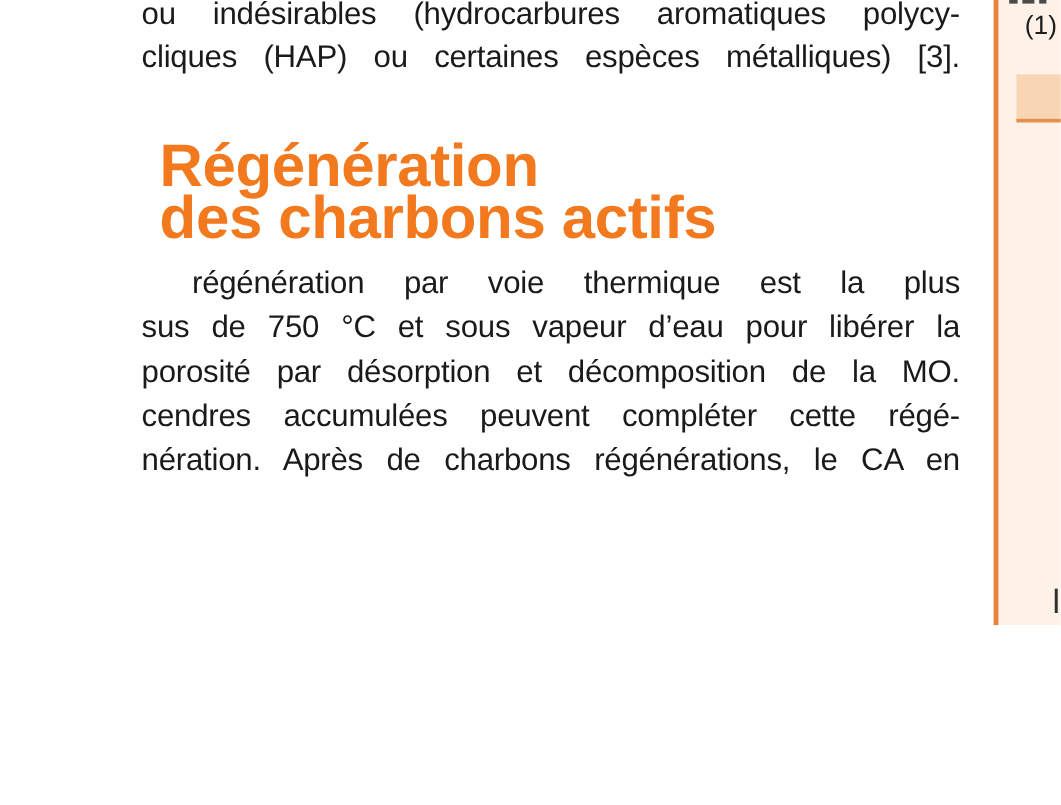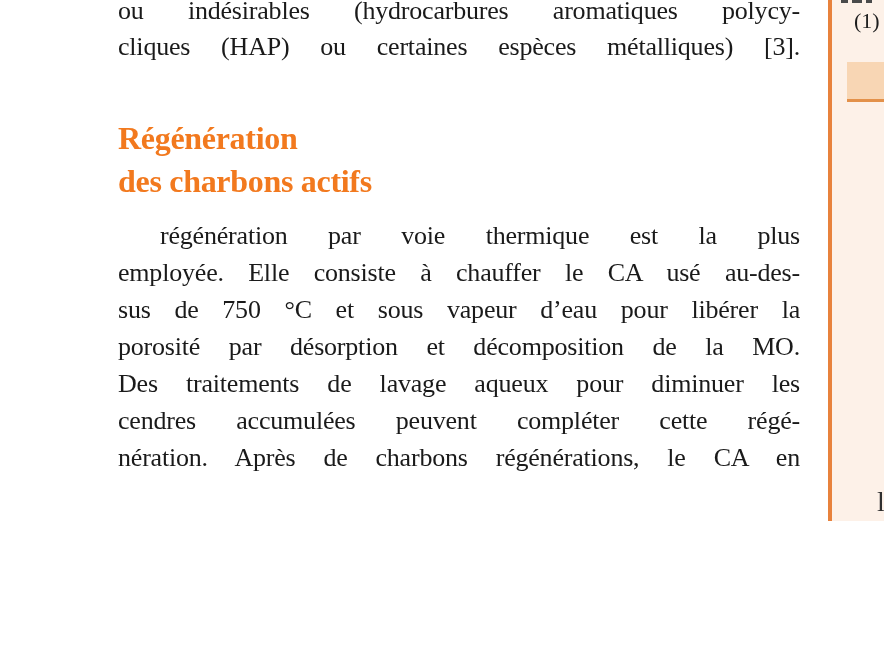--- a/index.html
+++ b/index.html
@@ -6,21 +6,21 @@
     margin: 0;
     padding: 0;
     background: #ffffff;
   }
   .page {
     position: relative;
     width: 884px;
     height: 521px;
     background: #ffffff;
     overflow: hidden;
-    font-family: Liberation Serif, serif;
+    font-family: Liberation Sans, sans-serif;
     color: #1a1a1a;
   }
 
   
   .main-col {
     position: absolute;
     left: 118px;
     top: 0;
     width: 682px;
     height: 671px;
@@ -38,23 +38,23 @@
   .intro {
     position: absolute;
     left: 0;
     top: -7px;
     width: 682px;
   }
   .intro .bodyline { line-height: 36px; height: 36px; }
 
   .heading {
     position: absolute;
-    left: 0;
+    left: 15px;
     margin: 0;
-    font-size: 32px;
+    font-size: 50px;
     line-height: 43px;
     font-weight: bold;
     color: #f2791e;
     letter-spacing: -0.3px;
   }
   .heading span { display: block; }
   .heading-1 { top: 117px; }
   .heading-2 { top: 628px; }
 
   .para {
@@ -143,24 +143,22 @@
       <div class="bodyline">cliques (HAP) ou certaines espèces métalliques) [3].</div>
     </div>
 
     <h2 class="heading heading-1">
       <span>Régénération</span>
       <span>des charbons actifs</span>
     </h2>
 
     <div class="para">
       <div class="bodyline">régénération par voie thermique est la plus</div>
-      <div class="bodyline">employée. Elle consiste à chauffer le CA usé au-des-</div>
       <div class="bodyline">sus de 750 °C et sous vapeur d’eau pour libérer la</div>
       <div class="bodyline">porosité par désorption et décomposition de la MO.</div>
-      <div class="bodyline">Des traitements de lavage aqueux pour diminuer les</div>
       <div class="bodyline">cendres accumulées peuvent compléter cette régé-</div>
       <div class="bodyline">nération. Après de charbons régénérations, le CA en</div>
     </div>
 
     <h2 class="heading heading-2">
       <span>Avancées</span>
     </h2>
 
   </div>
 

